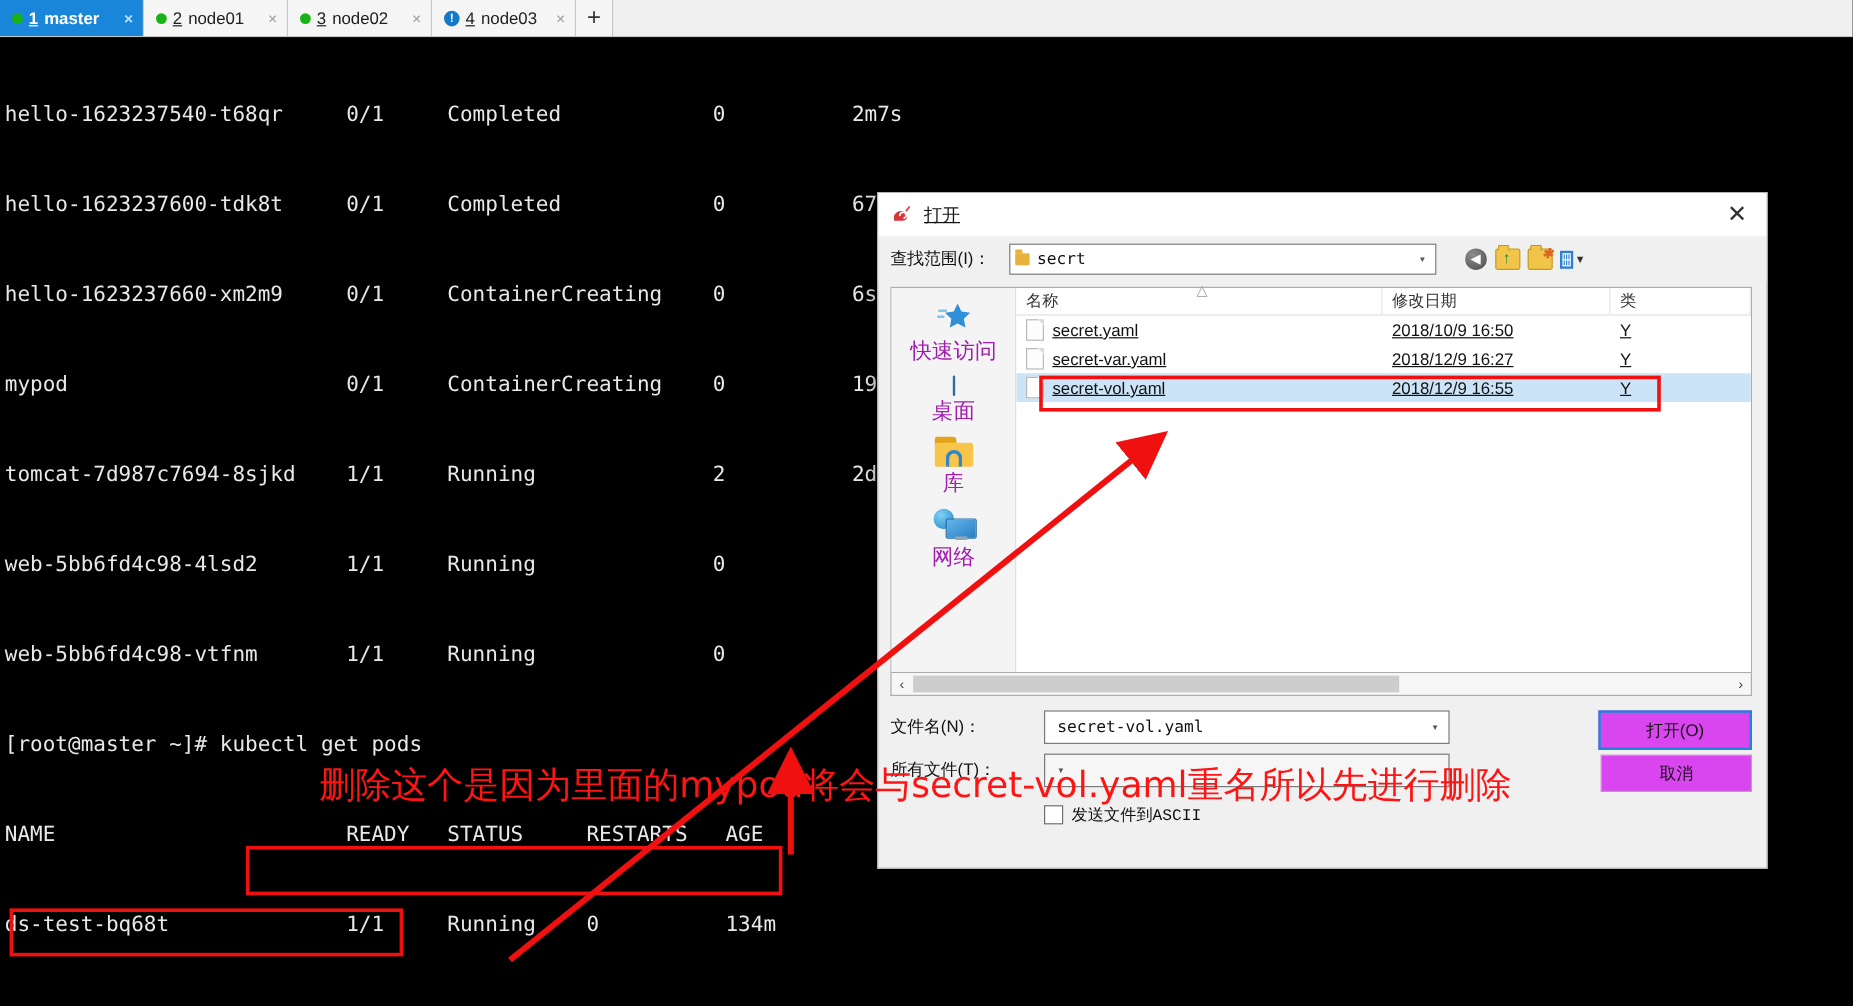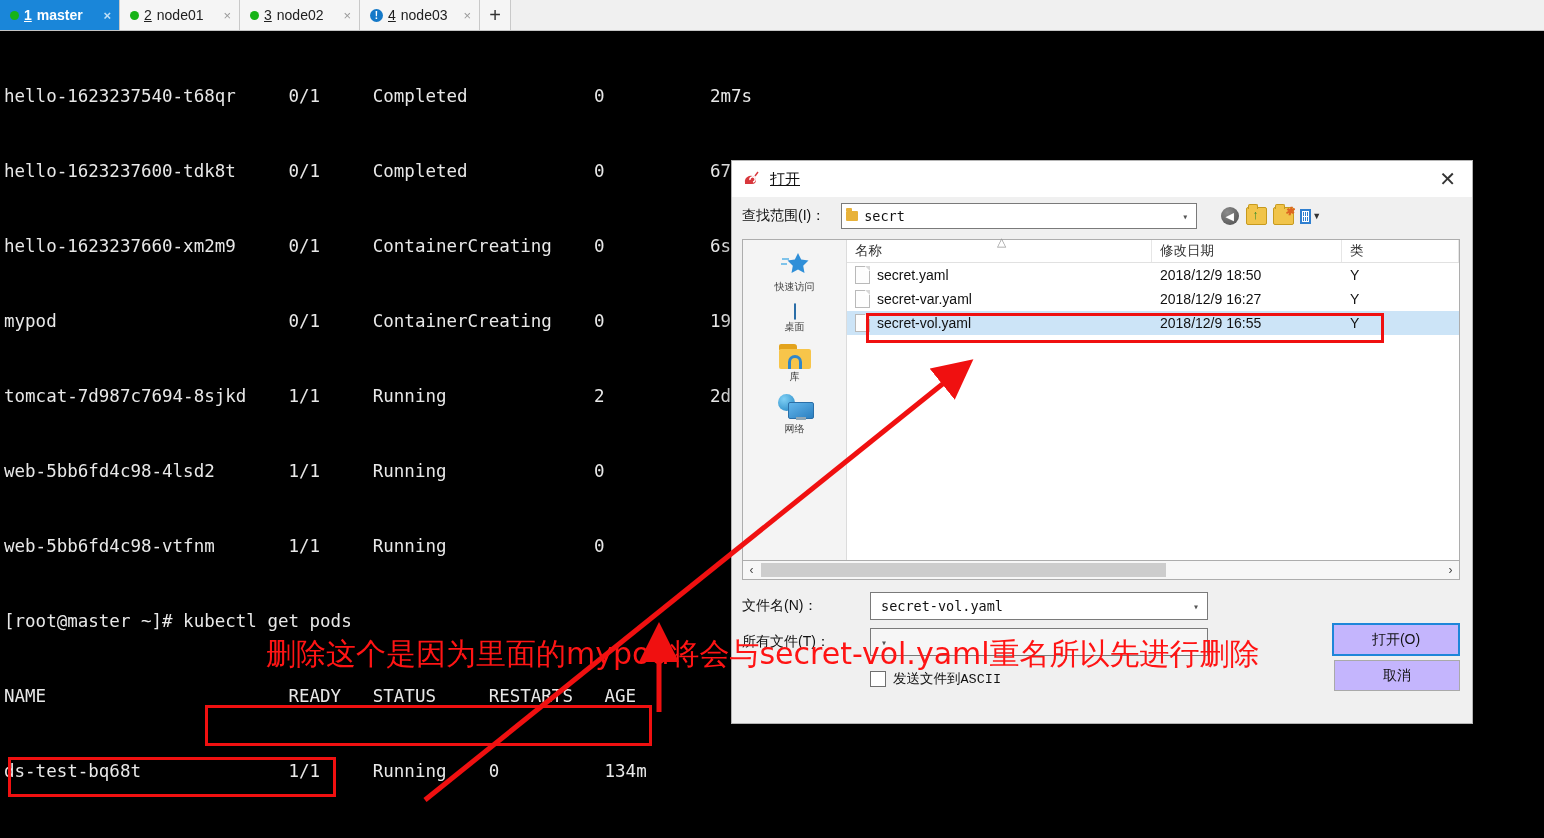--- a/index.html
+++ b/index.html
@@ -103,21 +103,21 @@
     position:absolute;left:10px;top:78px;width:718px;height:496px;
   }
   #dlg-main{
     display:flex;height:320px;border:1px solid #adadad;background:#fff;
   }
   #places{
     width:103px;background:#f4f4f4;border-right:1px solid #dcdcdc;
     display:flex;flex-direction:column;align-items:center;padding-top:8px;gap:4px;
   }
   .place{display:flex;flex-direction:column;align-items:center;width:100%;padding:3px 0;}
-  .place .plabel{font-size:10px;color:#404040;margin-top:1px;}
+  .place .plabel{font-size:18px;color:#a21caf;margin-top:1px;}
   .ic-star{width:30px;height:28px;position:relative;}
   .ic-desk{width:34px;height:24px;background:linear-gradient(160deg,#54a9e8,#2d7fc4);border:1px solid #2b6ea8;border-radius:2px;}
   .ic-desk-base{width:22px;height:3px;background:#9db6c8;margin:1px auto 0;}
   .ic-lib{width:32px;height:25px;position:relative;}
   .ic-lib .back{position:absolute;left:0;top:0;width:18px;height:6px;background:#e3a31c;border-radius:2px 3px 0 0;}
   .ic-lib .front{position:absolute;left:0;top:5px;width:32px;height:20px;background:#f7c54a;border-radius:2px;}
   .ic-lib .arch{position:absolute;left:9px;top:11px;width:14px;height:14px;border:3px solid #2f86c9;border-bottom:none;border-radius:7px 7px 0 0;background:#f7c54a;box-sizing:border-box;}
   .ic-pc{width:36px;height:26px;position:relative;}
   .ic-pc .scr{position:absolute;left:7px;top:0;width:27px;height:18px;background:linear-gradient(150deg,#5ab0ea,#2a7fc0);border:1px solid #2a6fa8;border-radius:2px;transform:skewX(-3deg);}
   .ic-pc .kb{position:absolute;left:0;top:18px;width:34px;height:6px;background:#d7dee4;border:1px solid #9fb0bd;border-radius:1px;transform:skewX(-28deg);}
@@ -128,43 +128,43 @@
   #filepane{flex:1;position:relative;background:#fff;display:flex;flex-direction:column;}
   #fl-head{
     height:22px;display:flex;align-items:center;border-bottom:1px solid #e1e1e1;
     font-size:13.5px;color:#333;background:#fff;position:relative;
   }
   #fl-head .col{padding-left:8px;border-right:1px solid #e6e6e6;height:100%;display:flex;align-items:center;box-sizing:border-box;}
   .col-name{width:305px;}
   .col-date{width:190px;}
   .col-type{flex:1;}
   #sortmark{position:absolute;left:150px;top:-5px;font-size:12px;color:#9a9a9a;}
-  .frow{height:24px;display:flex;align-items:center;font-size:14px;color:#111;}
+  .frow{height:24px;display:flex;align-items:center;font-size:14px;color:#111;text-decoration:underline;}
   .frow.sel{background:#cce4f7;}
   .frow .fname{width:305px;display:flex;align-items:center;gap:7px;padding-left:8px;box-sizing:border-box;}
   .frow .fdate{width:190px;padding-left:8px;box-sizing:border-box;}
   .frow .ftype{flex:1;padding-left:8px;box-sizing:border-box;overflow:hidden;}
   .ic-file{width:13px;height:16px;background:#fdfdfd;border:1px solid #b9b9b9;position:relative;flex:0 0 auto;}
   .ic-file:after{content:"";position:absolute;right:-1px;top:-1px;border-width:0 5px 5px 0;border-style:solid;border-color:#fff #d8d8d8;}
   #hscroll{
     height:18px;border:1px solid #adadad;border-top:none;background:#f7f7f7;
     display:flex;align-items:center;justify-content:space-between;
   }
   #hscroll .ar{width:17px;text-align:center;font-size:12px;color:#444;}
   #hscroll .thumb{height:14px;background:#cdcdcd;width:405px;margin-left:1px;}
   #hscroll .track{flex:1;}
   #dlg-bottom{margin-top:12px;position:relative;height:110px;}
   .brow{display:flex;align-items:center;height:28px;margin-bottom:8px;}
   .brow .blabel{width:128px;font-size:14px;}
   #fname-combo{width:330px;height:26px;}
   #ftype-combo{width:330px;height:26px;background:#f6f6f6;}
   .dbtn{
     position:absolute;right:0;width:124px;height:29px;
-    background:#c4b5fd;border:1px solid #a9a9a9;
-    font-size:14px;display:flex;align-items:center;justify-content:center;margin-top:31px;
+    background:#d946ef;border:1px solid #a9a9a9;
+    font-size:14px;display:flex;align-items:center;justify-content:center;
   }
   #btn-open{top:0;border:2px solid #1e86d9;}
   #btn-cancel{top:37px;}
   #ascii-row{position:absolute;left:128px;top:78px;display:flex;align-items:center;gap:7px;}
   .cbx{width:14px;height:14px;border:1px solid #6f6f6f;background:#fff;}
   #ascii-row .alabel{font-size:13.5px;font-family:Liberation Mono, monospace;}
 </style>
 </head>
 <body>
 
@@ -318,21 +318,21 @@
           <div class="col col-name">名称</div>
           <div class="col col-date">修改日期</div>
           <div class="col col-type">类</div>
           <span id="sortmark">△</span>
         </div>
         <div class="frow">
           <span class="fname">
             <span class="ic-file"></span>
             <span>secret.yaml</span>
           </span>
-          <span class="fdate">2018/12/9 18:50</span>
+          <span class="fdate">2018/10/9 16:50</span>
           <span class="ftype">Y</span>
         </div>
         <div class="frow">
           <span class="fname">
             <span class="ic-file"></span>
             <span>secret-var.yaml</span>
           </span>
           <span class="fdate">2018/12/9 16:27</span>
           <span class="ftype">Y</span>
         </div>

